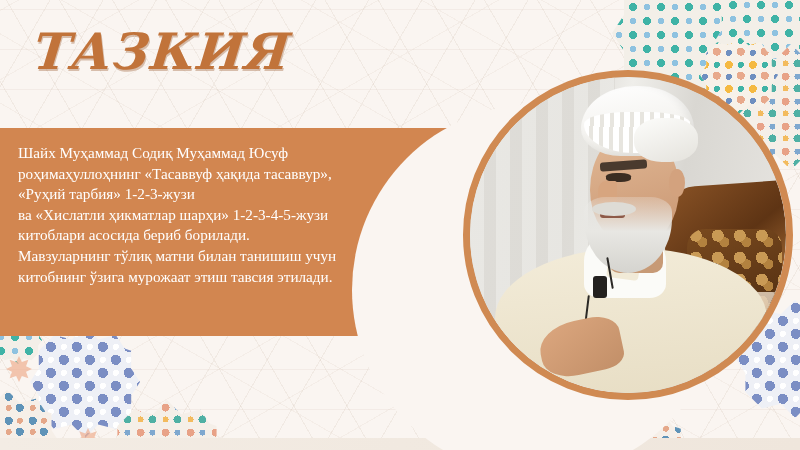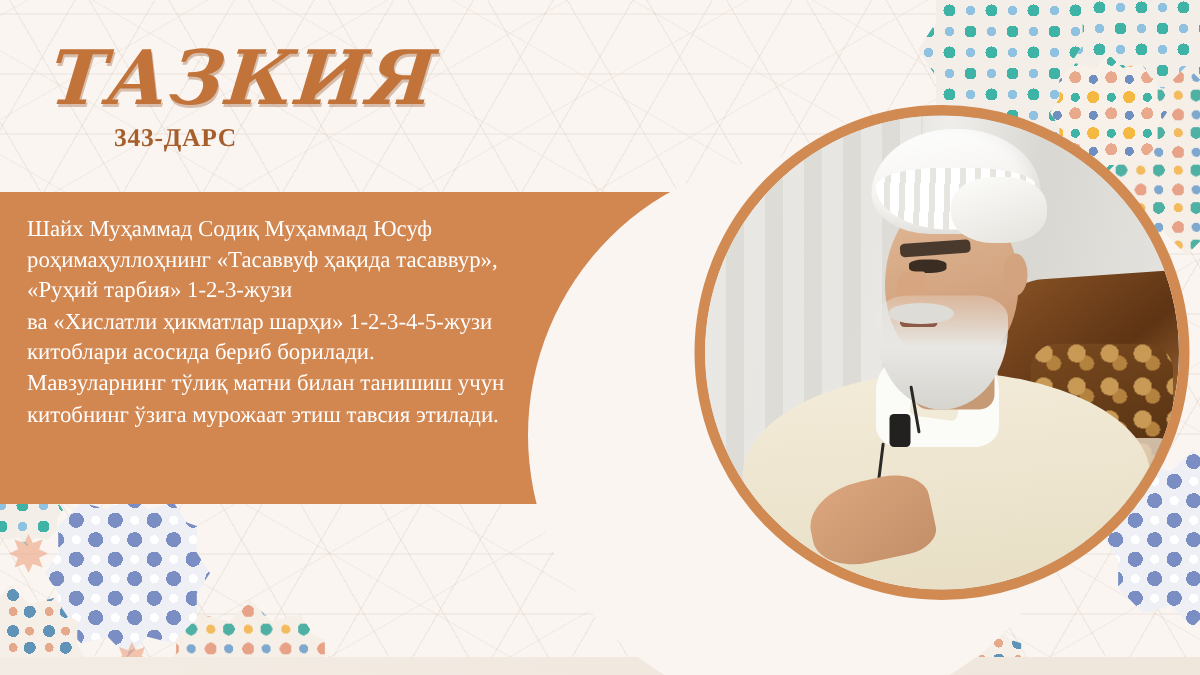--- a/index.html
+++ b/index.html
@@ -226,21 +226,20 @@
   <div class="tile quatrefoil pat-e" style="left:108px;top:400px;width:118px;height:118px;"></div>
   <div class="tile quatrefoil pat-d" style="left:-46px;top:390px;width:106px;height:106px;"></div>
   <div class="tile quatrefoil pat-a" style="left:-6px;top:316px;width:48px;height:48px;"></div>
 
   <div class="tile star8" style="left:6px;top:356px;width:26px;height:26px;"></div>
   <div class="tile star8" style="left:76px;top:428px;width:24px;height:24px;"></div>
   <div class="tile star8" style="left:530px;top:424px;width:22px;height:22px;"></div>
 
   <div class="header">
     <div class="brand-title">ТАЗКИЯ</div>
-    <div class="brand-sub">343-ДАРС</div>
   </div>
 
   <div class="band"></div>
   <div class="band-notch"></div>
   <div class="body-text">Шайх Муҳаммад Содиқ Муҳаммад Юсуф
 роҳимаҳуллоҳнинг «Тасаввуф ҳақида тасаввур»,
 «Руҳий тарбия» 1-2-3-жузи
 ва «Хислатли ҳикматлар шарҳи» 1-2-3-4-5-жузи
 китоблари асосида бериб борилади.
 Мавзуларнинг тўлиқ матни билан танишиш учун

